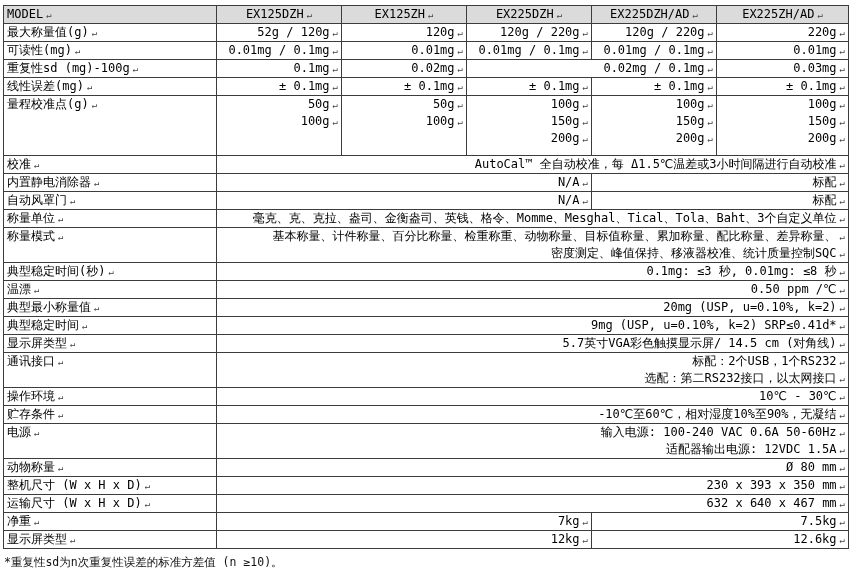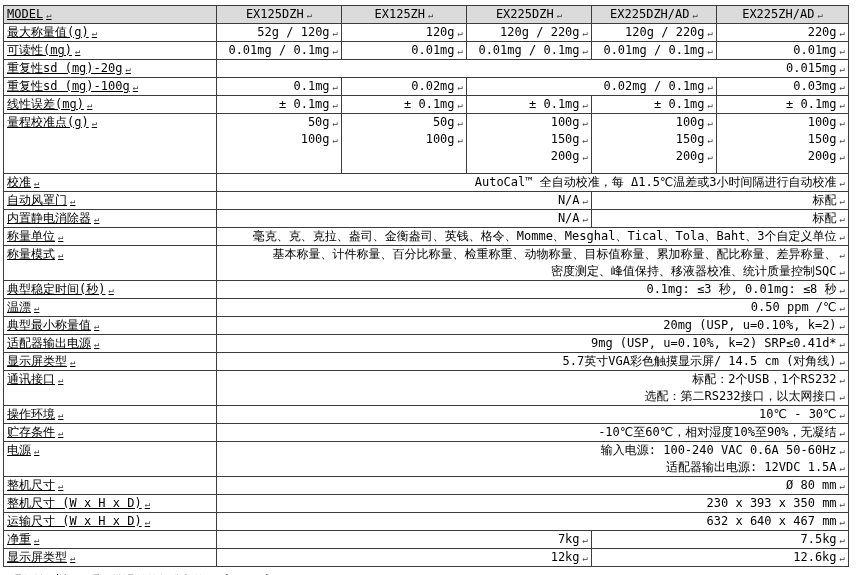--- a/index.html
+++ b/index.html
@@ -17,21 +17,21 @@
   td {
     border:1px solid #3c3c3c;
     padding:0 3px;
     line-height:16px;
     vertical-align:middle;
     overflow:hidden;
     white-space:nowrap;
   }
   tr.head td { background:#dbdbdb; }
   tr.head td.val { text-align:center; }
-  td.lbl { text-align:left; vertical-align:top;text-decoration:underline; }
+  td.lbl { text-align:left; vertical-align:top; }
   td.val { text-align:right; }
   tr.tall td { height:60px; vertical-align:top; }
   tr.h2 td.val { white-space:normal; }
   
   .t::after { content:"\21B5"; font-size:9px; color:#444; margin-left:3px; }
   .t.multi::after { content:""; margin:0; }
   .t.multi .ln::after { content:"\21B5"; font-size:9px; color:#444; margin-left:3px; }
   .footnote { margin-top:6px; padding-left:1px; font-size:11.5px; color:#111; }
 </style>
 </head>
@@ -68,24 +68,20 @@
 
     <tr>
       <td class="lbl"><span class="t">可读性(mg)</span></td>
       <td class="val"><span class="t">0.01mg / 0.1mg</span></td>
       <td class="val"><span class="t">0.01mg</span></td>
       <td class="val"><span class="t">0.01mg / 0.1mg</span></td>
       <td class="val"><span class="t">0.01mg / 0.1mg</span></td>
       <td class="val"><span class="t">0.01mg</span></td>
     </tr>
 
-    <tr>
-      <td class="lbl"><span class="t">重复性sd (mg)-20g</span></td>
-      <td class="val" colspan="5"><span class="t">0.015mg</span></td>
-    </tr>
 
     <tr>
       <td class="lbl"><span class="t">重复性sd (mg)-100g</span></td>
       <td class="val"><span class="t">0.1mg</span></td>
       <td class="val"><span class="t">0.02mg</span></td>
       <td class="val" colspan="2"><span class="t">0.02mg / 0.1mg</span></td>
       <td class="val"><span class="t">0.03mg</span></td>
     </tr>
 
     <tr>
@@ -105,32 +101,32 @@
       <td class="val"><span class="t multi"><div class="ln">100g</div><div class="ln">150g</div><div class="ln">200g</div></span></td>
       <td class="val"><span class="t multi"><div class="ln">100g</div><div class="ln">150g</div><div class="ln">200g</div></span></td>
     </tr>
 
     <tr>
       <td class="lbl"><span class="t">校准</span></td>
       <td class="val" colspan="5"><span class="t">AutoCal™ 全自动校准，每 Δ1.5℃温差或3小时间隔进行自动校准</span></td>
     </tr>
 
     <tr>
+      <td class="lbl"><span class="t">内置静电消除器</span></td>
+      <td class="val" colspan="3"><span class="t">N/A</span></td>
+      <td class="val" colspan="2"><span class="t">标配</span></td>
+    </tr>
+
+    <tr>
       <td class="lbl"><span class="t">自动风罩门</span></td>
       <td class="val" colspan="3"><span class="t">N/A</span></td>
       <td class="val" colspan="2"><span class="t">标配</span></td>
     </tr>
 
     <tr>
-      <td class="lbl"><span class="t">内置静电消除器</span></td>
-      <td class="val" colspan="3"><span class="t">N/A</span></td>
-      <td class="val" colspan="2"><span class="t">标配</span></td>
-    </tr>
-
-    <tr>
       <td class="lbl"><span class="t">称量单位</span></td>
       <td class="val" colspan="5"><span class="t">毫克、克、克拉、盎司、金衡盎司、英钱、格令、Momme、Mesghal、Tical、Tola、Baht、3个自定义单位</span></td>
     </tr>
 
     <tr class="h2">
       <td class="lbl"><span class="t">称量模式</span></td>
       <td class="val" colspan="5"><span class="t multi"><div class="ln">基本称量、计件称量、百分比称量、检重称重、动物称量、目标值称量、累加称量、配比称量、差异称量、</div><div class="ln">密度测定、峰值保持、移液器校准、统计质量控制SQC</div></span></td>
     </tr>
 
     <tr>
@@ -142,21 +138,21 @@
       <td class="lbl"><span class="t">温漂</span></td>
       <td class="val" colspan="5"><span class="t">0.50 ppm /℃</span></td>
     </tr>
 
     <tr>
       <td class="lbl"><span class="t">典型最小称量值</span></td>
       <td class="val" colspan="5"><span class="t">20mg  (USP, u=0.10%, k=2)</span></td>
     </tr>
 
     <tr>
-      <td class="lbl"><span class="t">适配器输出电源</span></td>
+      <td class="lbl"><span class="t">典型稳定时间</span></td>
       <td class="val" colspan="5"><span class="t">9mg  (USP, u=0.10%, k=2) SRP≤0.41d*</span></td>
     </tr>
 
     <tr>
       <td class="lbl"><span class="t">显示屏类型</span></td>
       <td class="val" colspan="5"><span class="t">5.7英寸VGA彩色触摸显示屏/ 14.5 cm (对角线)</span></td>
     </tr>
 
     <tr class="h2">
       <td class="lbl"><span class="t">通讯接口</span></td>
@@ -172,21 +168,21 @@
       <td class="lbl"><span class="t">贮存条件</span></td>
       <td class="val" colspan="5"><span class="t">-10℃至60℃，相对湿度10%至90%，无凝结</span></td>
     </tr>
 
     <tr class="h2">
       <td class="lbl"><span class="t">电源</span></td>
       <td class="val" colspan="5"><span class="t multi"><div class="ln">输入电源: 100-240 VAC 0.6A 50-60Hz</div><div class="ln">适配器输出电源: 12VDC 1.5A</div></span></td>
     </tr>
 
     <tr>
-      <td class="lbl"><span class="t">整机尺寸</span></td>
+      <td class="lbl"><span class="t">动物称量</span></td>
       <td class="val" colspan="5"><span class="t">Ø 80 mm</span></td>
     </tr>
 
     <tr>
       <td class="lbl"><span class="t">整机尺寸 (W x H x D)</span></td>
       <td class="val" colspan="5"><span class="t">230 x 393 x 350 mm</span></td>
     </tr>
 
     <tr>
       <td class="lbl"><span class="t">运输尺寸 (W x H x D)</span></td>

